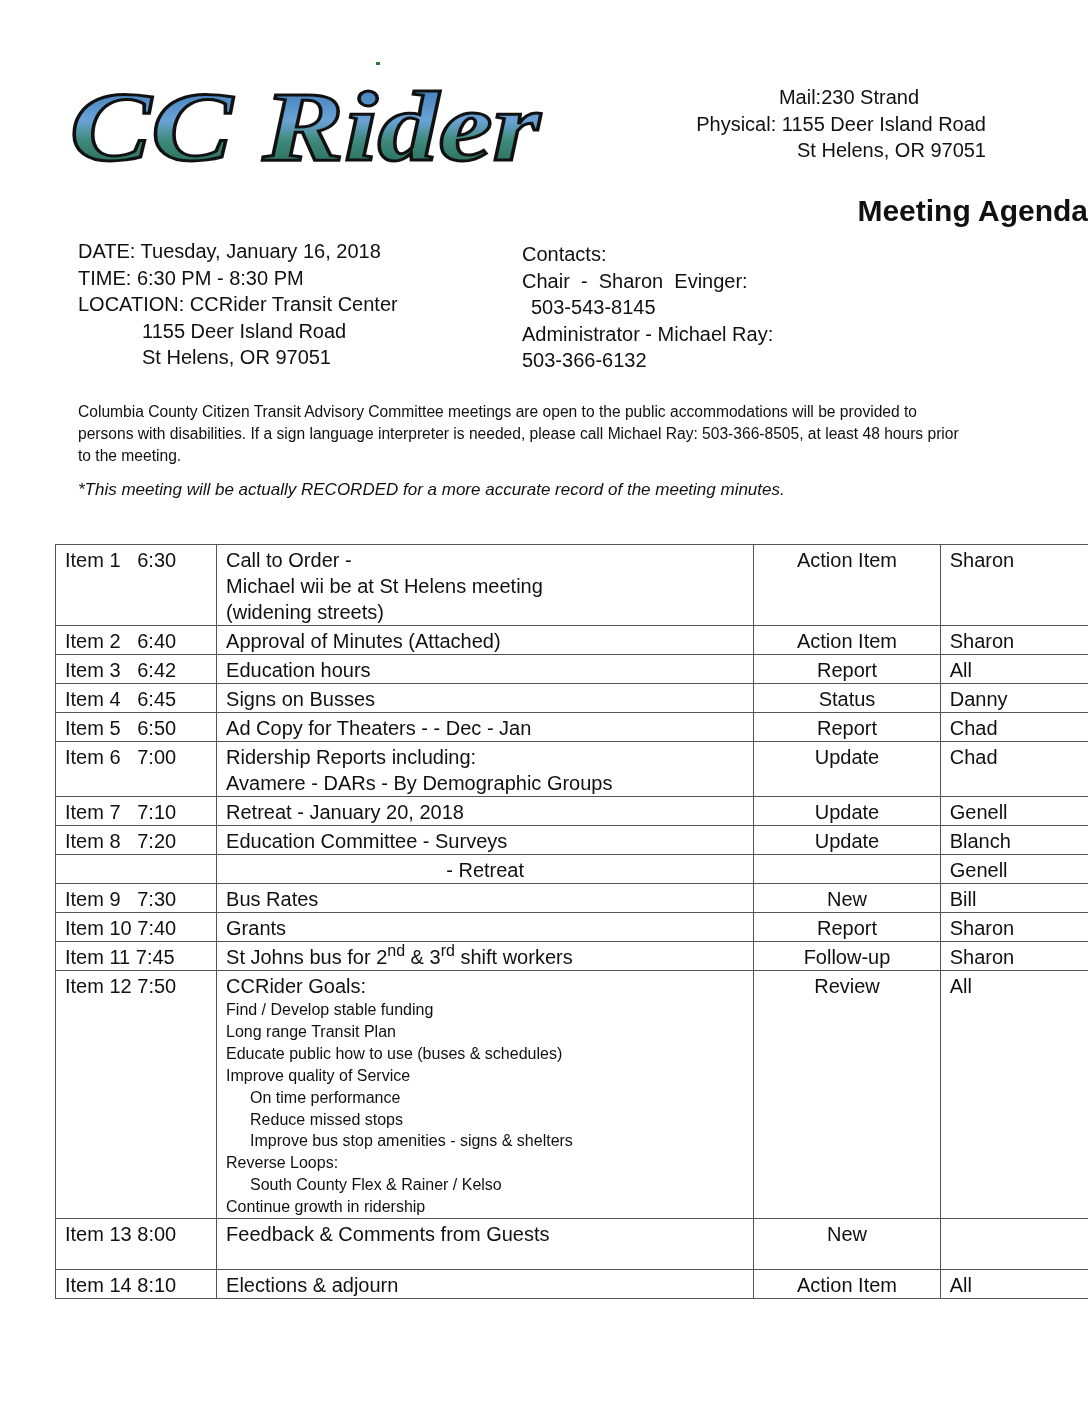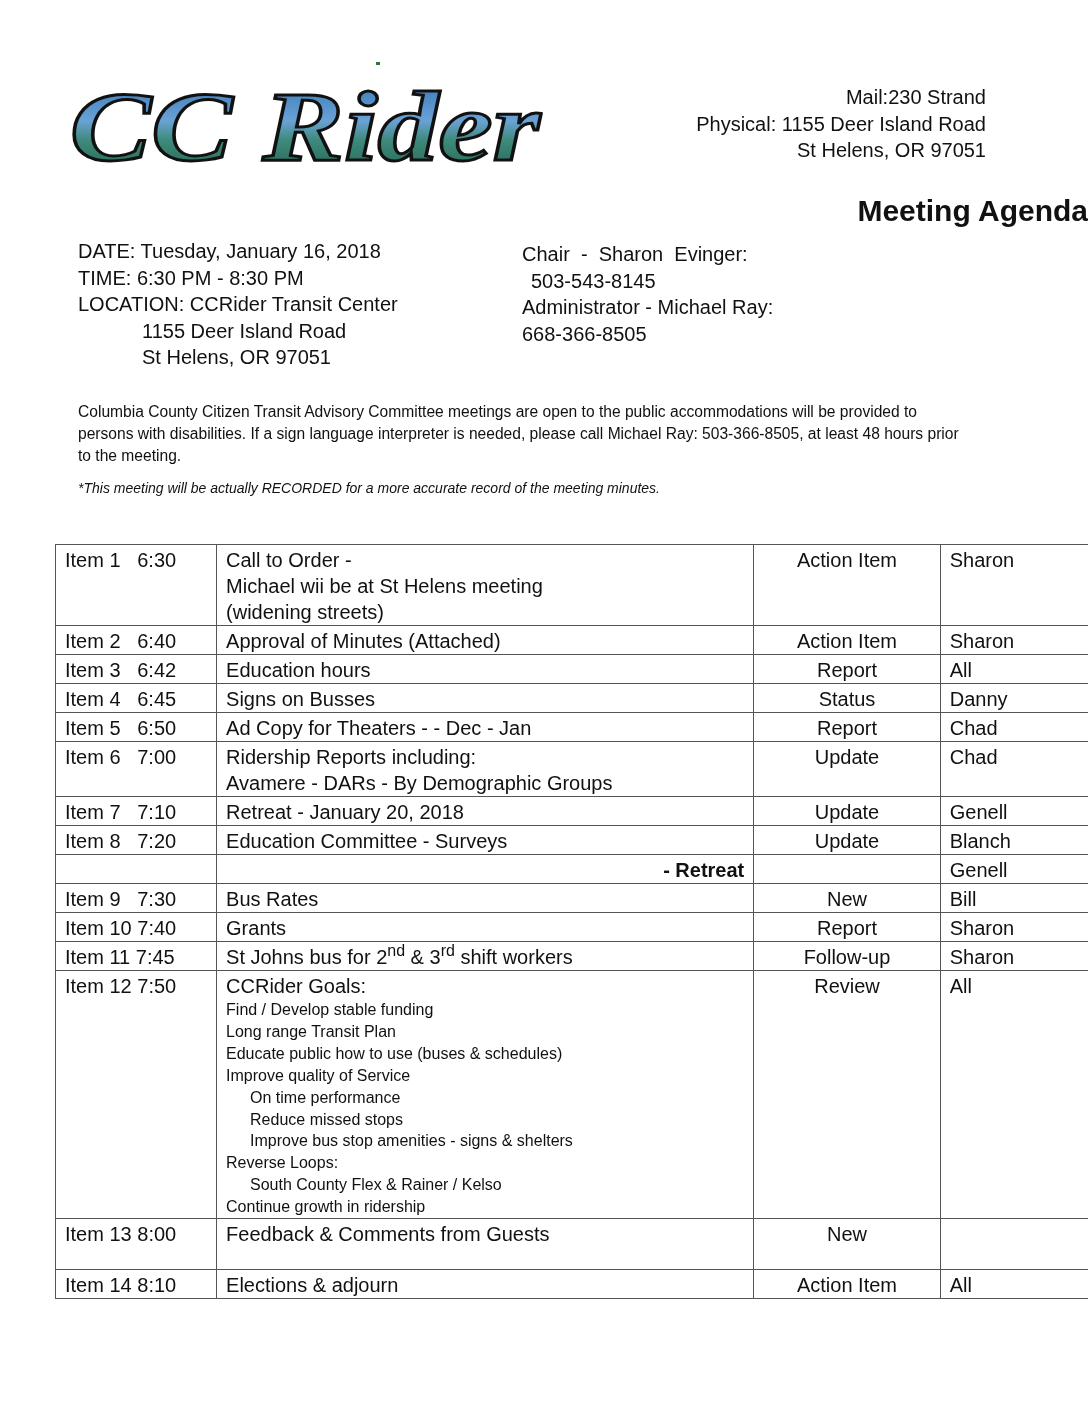--- a/index.html
+++ b/index.html
@@ -1,39 +1,39 @@
 <!DOCTYPE html>
 <html><head>
 <meta charset="utf-8">
 <style>
   html, body { margin: 0; padding: 0; background: #ffffff; }
   body { width: 1088px; height: 1408px; position: relative; font-family: "Liberation Sans", sans-serif; color: #111; overflow: hidden; }
   .logo { position: absolute; left: 66px; top: 80px; width: 484px; height: 92px; }
   .logo-dot { position: absolute; left: 376px; top: 62px; width: 4px; height: 3px; background: #2a7a3a; }
   .address { position: absolute; left: 660px; top: 84px; width: 326px; font-size: 20px; line-height: 26.5px; }
-  .addr-row { display: flex; justify-content: flex-end; }
+  .addr-row { display: flex; justify-content: center; }
   .addr-row.right { justify-content: flex-end; }
   .title { position: absolute; left: 0; width: 1088px; top: 194px; text-align: right; font-size: 30px; font-weight: bold; }
   .meta-left { position: absolute; left: 78px; top: 238px; font-size: 20px; line-height: 26.5px; }
   .meta-left .indent { padding-left: 64px; }
   .meta-right { position: absolute; left: 522px; top: 241px; font-size: 20px; line-height: 26.5px; width: 460px; }
   .contact-row { display: flex; flex-direction: column; }
   .contact-row .cname { width: 300px; }
   .contact-row.r2 .cname { width: 304px; }
   .notice { position: absolute; left: 78px; top: 401px; width: 890px; font-size: 15.6px; line-height: 22px; }
-  .recorded { position: absolute; left: 78px; top: 480px; font-size: 14px; font-style: italic; }
+  .recorded { position: absolute; left: 78px; top: 480px; font-size: 17px; font-style: italic; }
   table.agenda { position: absolute; left: 55px; top: 544px; width: 1081px; border-collapse: collapse; font-size: 20px; }
   table.agenda td { border: 1.5px solid #555; vertical-align: top; padding: 2px 9px 0 9px; line-height: 26px; height: 24px; }
   td.c-item { width: 127px; white-space: pre; }
   td.c-topic { width: 468px; }
   td.c-type { width: 150px; text-align: center; }
   td.c-owner { width: 158px; }
   .sub { font-size: 16px; line-height: 21.9px; }
   .sub.indent { padding-left: 24px; }
-  .center { text-align: right; font-weight: bold; }
+  .center { text-align: center; }
   .tall { height: 48px !important; }
   sup { font-size: 16px; line-height: 0; }
 </style>
 </head>
 <body>
 
 <div class="logo-dot"></div>
 <svg class="logo" viewBox="0 0 484 92">
   <defs>
     <linearGradient id="lg" x1="0" y1="0" x2="0" y2="1">
@@ -63,27 +63,28 @@
 
 <div class="meta-left">
   <div>DATE: Tuesday, January 16, 2018</div>
   <div>TIME: 6:30 PM - 8:30 PM</div>
   <div>LOCATION: CCRider Transit Center</div>
   <div class="indent">1155 Deer Island Road</div>
   <div class="indent">St Helens, OR 97051</div>
 </div>
 
 <div class="meta-right">
+  <div>Contacts:</div>
   <div class="contact-row">
     <span class="cname" style="white-space:pre">Chair  -  Sharon  Evinger:</span>
     <span style="padding-left:9px">503-543-8145</span>
   </div>
   <div class="contact-row r2">
     <span class="cname">Administrator - Michael Ray:</span>
-    <span>668-366-8505</span>
+    <span>503-366-6132</span>
   </div>
 </div>
 
 <div class="notice">Columbia County Citizen Transit Advisory Committee meetings are open to the public accommodations will be provided to persons with disabilities. If a sign language interpreter is needed, please call Michael Ray: 503-366-8505, at least 48 hours prior to the meeting.</div>
 <div class="recorded">*This meeting will be actually RECORDED for a more accurate record of the meeting minutes.</div>
 
 <table class="agenda">
   <tbody>
     <tr>
       <td class="c-item">Item 1   6:30</td>

